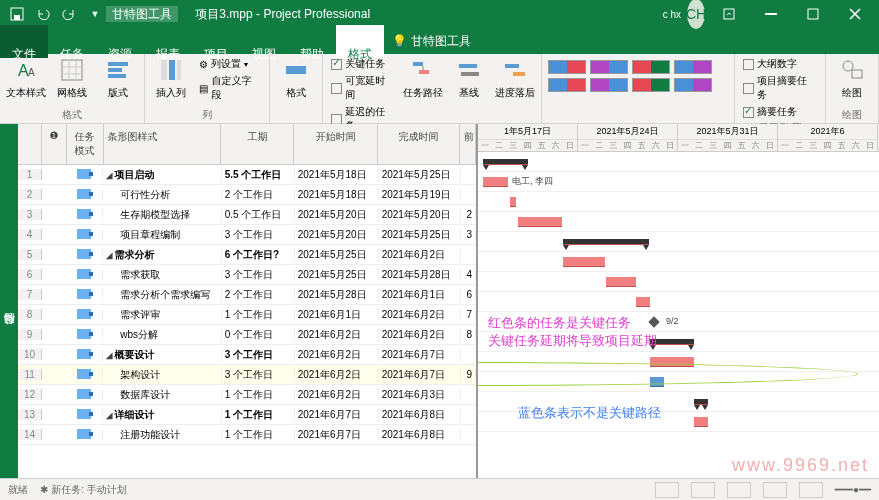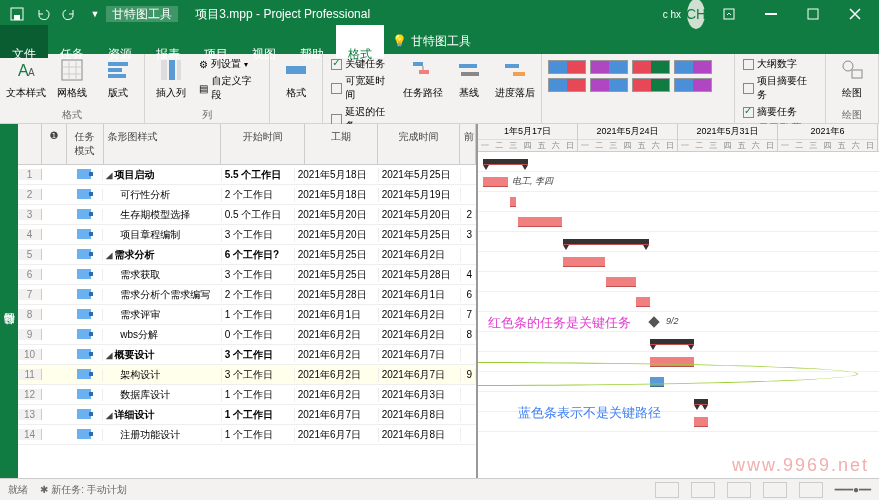--- a/index.html
+++ b/index.html
@@ -57,21 +57,21 @@
 .modeico { display: inline-block; width: 14px; height: 10px; background: #6bb0f0; position: relative; }
 .modeico::after { content: ""; position: absolute; right: -2px; top: 3px; width: 4px; height: 4px; background: #2b6cb0; }
 
 .gantt { flex: 1; position: relative; overflow: hidden; }
 .timeline { display: flex; border-bottom: 1px solid #ccc; background: #f3f2f1; }
 .timeline .wk { flex: 0 0 100px; border-right: 1px solid #ccc; font-size: 9px; }
 .timeline .wk .wklabel { text-align: center; padding: 1px 0; border-bottom: 1px solid #ddd; }
 .timeline .wk .days { display: flex; }
 .timeline .wk .days span { flex: 1; text-align: center; font-size: 8px; color: #888; }
 .gantt-body { position: relative; }
-.grow { height: 20px; position: relative; border-bottom: 1px solid #f0f0f0; font-style: italic; }
+.grow { height: 20px; position: relative; border-bottom: 1px solid #f0f0f0; }
 .bar { position: absolute; height: 10px; top: 5px; background: #f08080; border-bottom: 1px solid #c05050; }
 .bar.blue { background: #5b9bd5; border-bottom-color: #3b6b95; }
 .bar.sum { height: 6px; top: 7px; background: #333; }
 .bar.sum::before, .bar.sum::after { content: ""; position: absolute; top: 6px; width: 0; height: 0; border-top: 5px solid #333; border-left: 3px solid transparent; border-right: 3px solid transparent; }
 .bar.sum::before { left: 0; } .bar.sum::after { right: 0; }
 .barlabel { position: absolute; font-size: 9px; left: 100%; margin-left: 4px; top: -2px; white-space: nowrap; color: #444; }
 .diamond { position: absolute; width: 8px; height: 8px; background: #555; transform: rotate(45deg); top: 6px; }
 
 .annot { position: absolute; font-size: 13px; color: #e040d0; }
 .ellipse { position: absolute; border: 1px solid #9acd32; border-radius: 50%; }
@@ -324,22 +324,22 @@
 
 <div class="workspace">
   <div class="sidetab">甘特图</div>
 
   <div class="grid">
     <div class="grid-head">
       <div class="colh" style="width:26px">&nbsp;</div>
       <div class="colh" style="width:26px">❶</div>
       <div class="colh" style="width:40px">任务模式</div>
       <div class="colh" style="width:130px;text-align:left">条形图样式</div>
+      <div class="colh" style="width:80px">工期</div>
       <div class="colh" style="width:92px">开始时间</div>
-      <div class="colh" style="width:80px">工期</div>
       <div class="colh" style="width:90px">完成时间</div>
       <div class="colh" style="width:16px">前</div>
     </div>
     <div class="grid-body" id="grid-body">
         <div class="row">
           <div class="cell rownum">1</div>
           <div class="cell info"></div>
           <div class="cell mode"><span class="modeico"></span></div>
           <div class="cell name bold"><span class="tri">项目启动</span></div>
           <div class="cell dur bold">5.5 个工作日</div>
@@ -572,20 +572,21 @@
           <div class="bar blue" style="left: 172px; width: 14px;"></div>
         </div>
         <div class="grow">
           <div class="bar sum" style="left: 216px; width: 14px;"></div>
         </div>
         <div class="grow">
           <div class="bar" style="left: 216px; width: 14px;"></div>
         </div>
       </div>
     <div class="annot" style="left:10px;top:190px">红色条的任务是关键任务</div>
+    <div class="annot" style="left:10px;top:208px">关键任务延期将导致项目延期</div>
     <div class="annot" style="left:40px;top:280px;color:#4080f0">蓝色条表示不是关键路径</div>
     <div class="ellipse" style="left:-420px;top:238px;width:800px;height:24px"></div>
   </div>
 </div>
 
 <div class="watermark">www.9969.net</div>
 
 <div class="statusbar">
   <span>就绪</span>
   <span>✱ 新任务: 手动计划</span>

